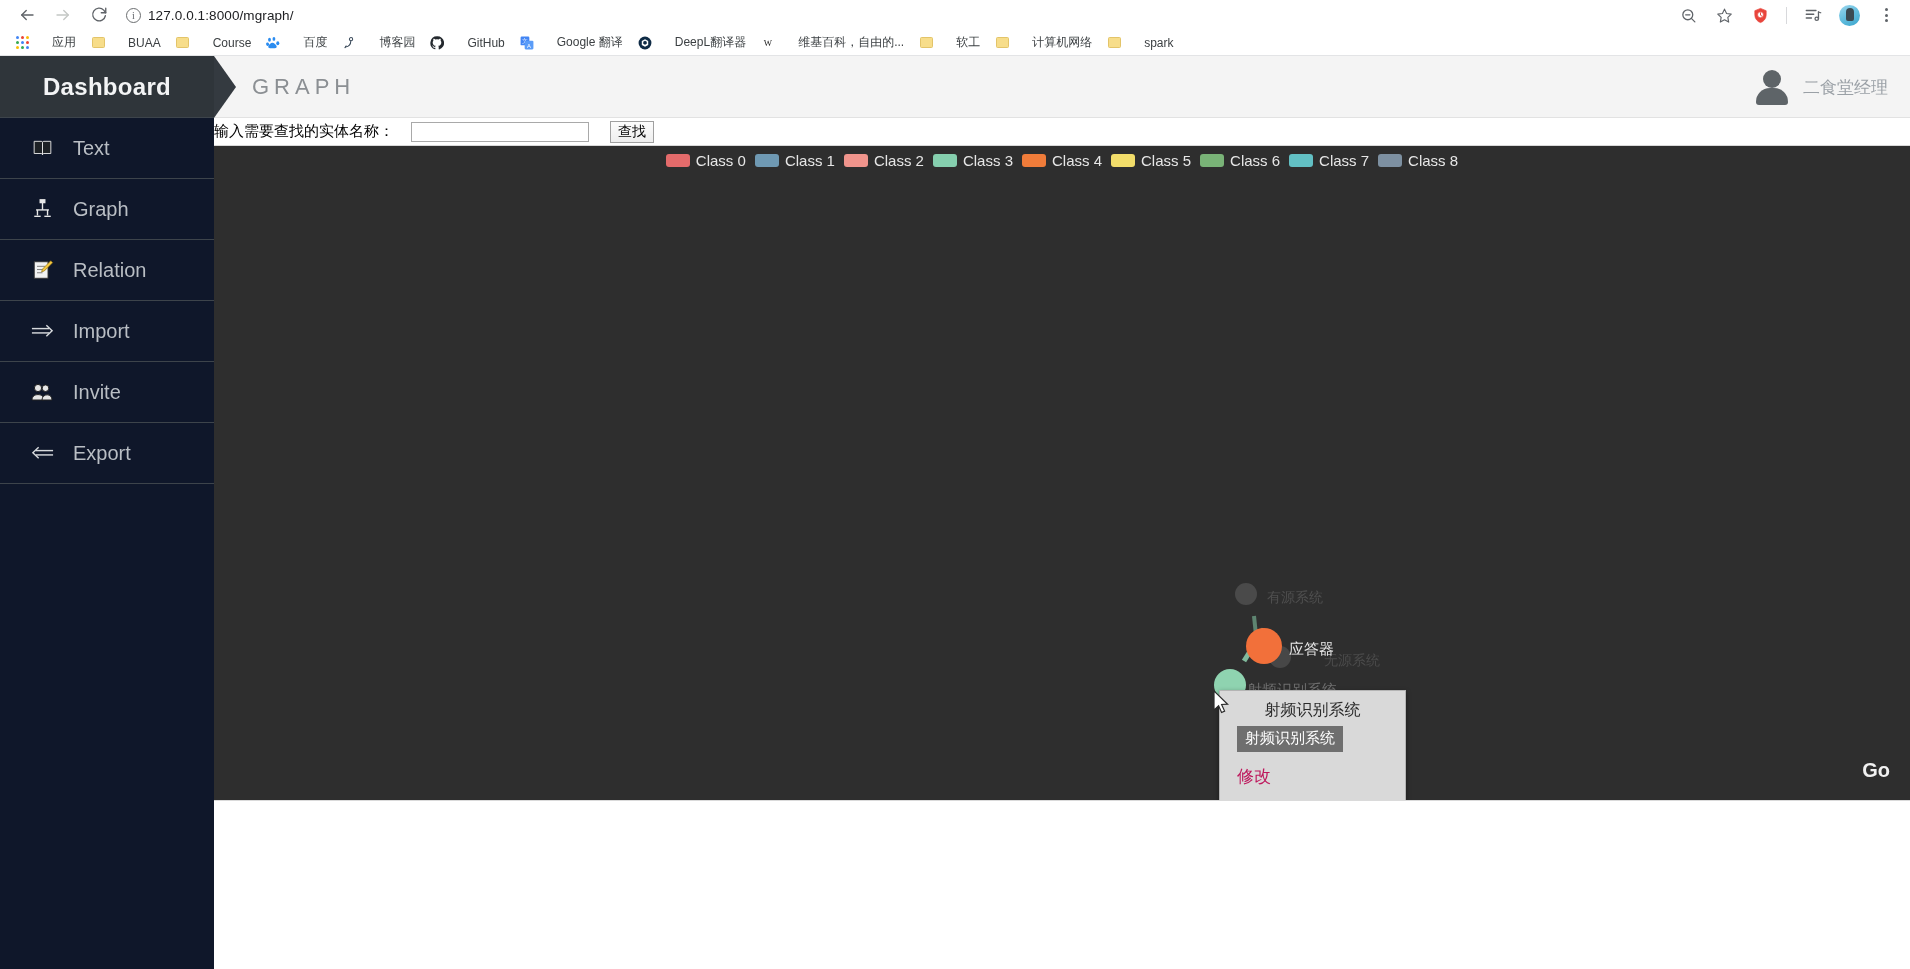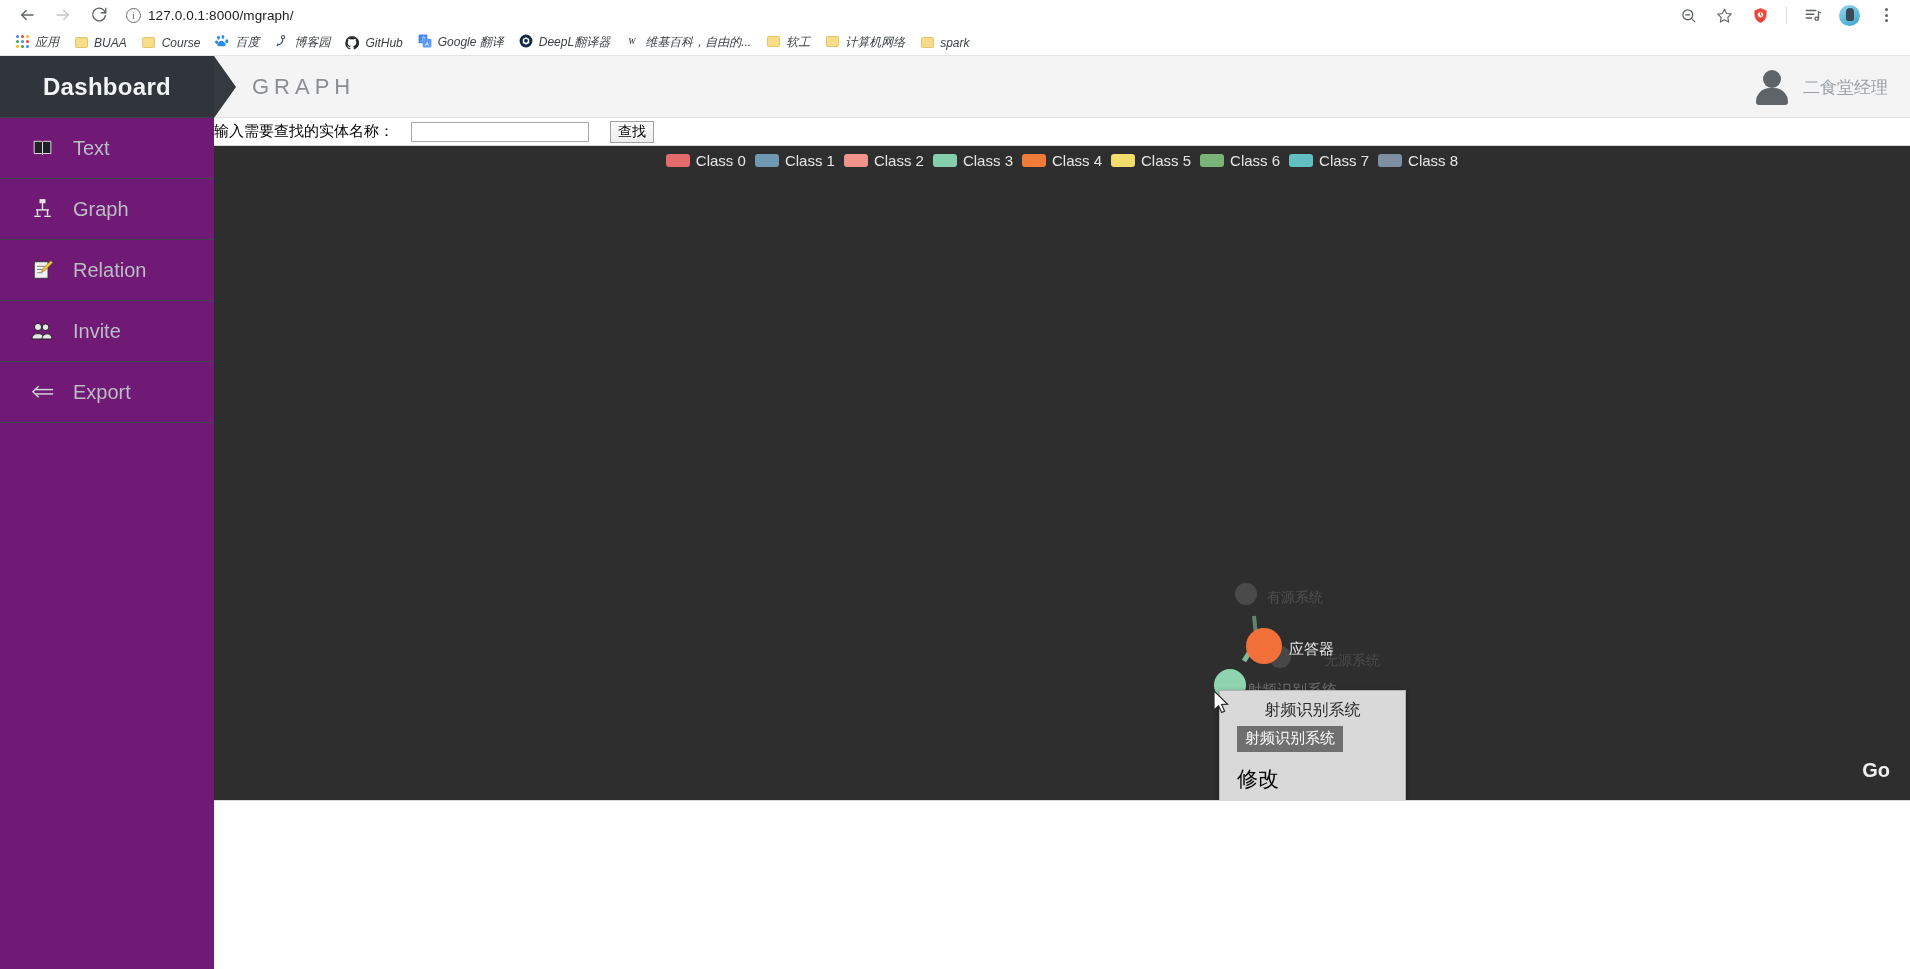--- a/index.html
+++ b/index.html
@@ -71,47 +71,46 @@
   .bookmarks {
     height: 26px;
     display: flex;
     align-items: center;
     gap: 1px;
     padding: 0 8px;
     border-bottom: 1px solid #e3e4e6;
     background: #ffffff;
   }
   .bm {
-    display: flex; gap: 6px;
+    display: flex; align-items: center; gap: 23px;
     padding: 2px 7px;
     font-size: 12px;
     color: #3c4043;
     white-space: nowrap;
     border-radius: 3px;
-    font-style: italic;
   }
   .bm-ico { width: 14px; height: 14px; flex: none; display:flex; align-items:center; justify-content:center; }
   .folder-ico {
     width: 13px; height: 11px; background: #f7dd8a;
     border: 1px solid #e3c469; border-radius: 1.5px;
   }
   .apps-grid { display: grid; grid-template-columns: repeat(3,3px); grid-auto-rows: 3px; gap: 2px; }
   .apps-grid i { width:3px; height:3px; border-radius:50%; display:block; }
 
   
   .app {
     position: relative;
     width: 1910px;
     height: 913px;
     background: #ffffff;
   }
   .sidebar {
     position: absolute; left: 0; top: 0;
     width: 214px; height: 913px;
-    background: #701a75;
+    background: #0f172a;
     z-index: 5;
   }
   .sb-brand {
     height: 62px;
     display: flex; align-items: center; justify-content: center;
     color: #f3f4f5;
     font-size: 24px;
     font-weight: bold;
     letter-spacing: 0.3px;
     background: #2f353a;
@@ -243,22 +242,22 @@
   }
   .ctx-badge-wrap { padding: 0 0 4px 17px; }
   .ctx-badge {
     display: inline-block;
     background: #6f6f6f;
     color: #ffffff;
     font-size: 15px;
     padding: 3px 8px 4px 8px;
   }
   .ctx-row {
-    font-size: 21px;
-    color: #000000;
+    font-size: 17px;
+    color: #be185d;
     padding: 9px 0 2px 17px;
   }
   .ctx-row.src { padding-top: 12px; }
 
   .cursor {
     position: absolute;
     width: 0; height: 0;
     z-index: 40;
     pointer-events: none;
   }
@@ -502,20 +501,30 @@
             <rect x="3" y="3" width="15" height="18" fill="#f2f2f2" stroke="#333" stroke-width="1"></rect>
             <line x1="6" y1="8" x2="15" y2="8" stroke="#777" stroke-width="1"></line>
             <line x1="6" y1="11.5" x2="15" y2="11.5" stroke="#777" stroke-width="1"></line>
             <line x1="6" y1="15" x2="12" y2="15" stroke="#777" stroke-width="1"></line>
             <path d="M21 2l2 2-9 9-3 1 1-3z" fill="#f5c842" stroke="#9a7a15" stroke-width=".8"></path>
           </svg>
       </span>
       <span>Relation</span>
     </div>
 
+    <div class="sb-item">
+      <span class="sb-icon">
+        <svg width="25" height="18" viewBox="0 0 26 18" fill="none" stroke="#d6d9dc" stroke-width="1.5">
+            <line x1="2" y1="6.5" x2="20" y2="6.5"></line>
+            <line x1="2" y1="11" x2="20" y2="11"></line>
+            <polyline points="17 3 23 8.7 17 14.5"></polyline>
+          </svg>
+      </span>
+      <span>Import</span>
+    </div>
 
     <div class="sb-item">
       <span class="sb-icon">
         <svg width="24" height="20" viewBox="0 0 24 20" fill="#e6e6e6">
             <circle cx="8" cy="6" r="3.6" stroke="#222" stroke-width="1"></circle>
             <circle cx="15.5" cy="6.2" r="3.3" stroke="#222" stroke-width="1"></circle>
             <path d="M2 18c0-3.4 2.7-5.4 6-5.4s6 2 6 5.4z" stroke="#222" stroke-width="1"></path>
             <path d="M12 18c0-3.2 2.4-5.2 5.2-5.2S22 14.8 22 18z" stroke="#222" stroke-width="1"></path>
           </svg>
       </span>

